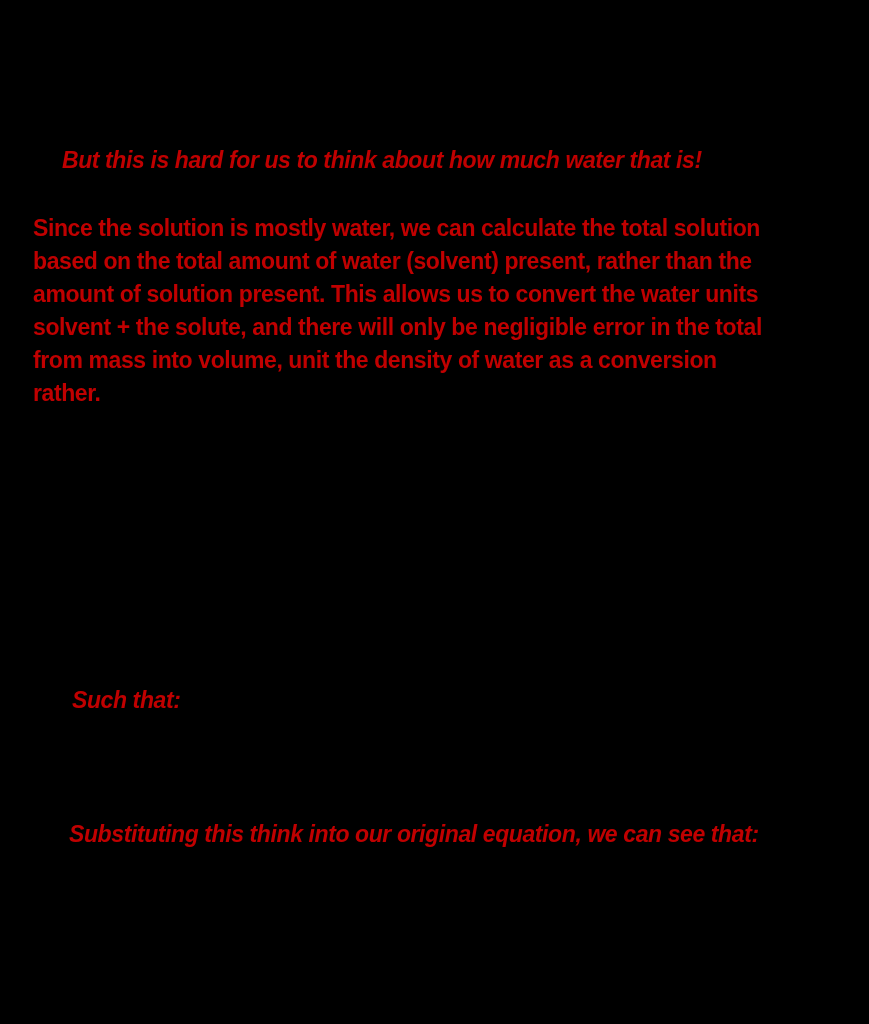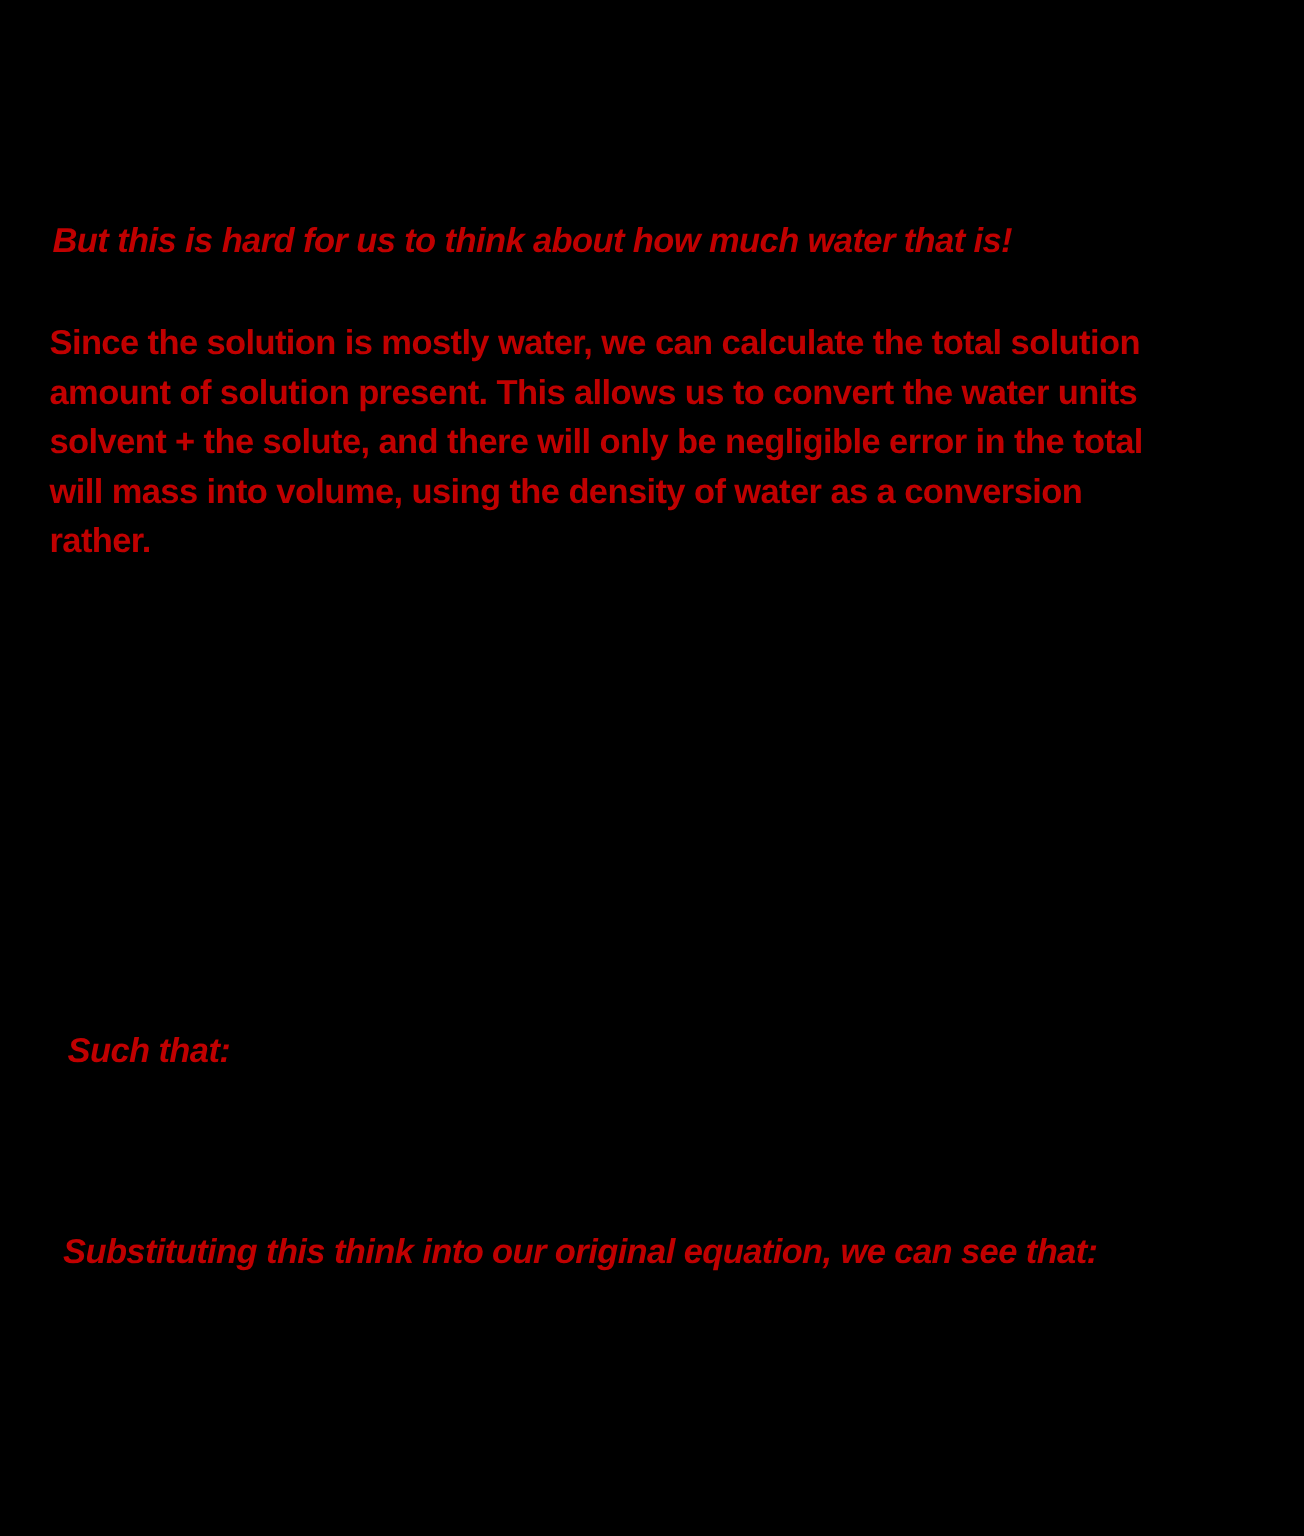--- a/index.html
+++ b/index.html
@@ -18,20 +18,21 @@
   .red-note {
     position: absolute;
     color: var(--accent, #C00000);
     font-style: italic;
     font-weight: bold;
     font-stretch: condensed;
     letter-spacing: -0.4px;
     white-space: nowrap;
     font-size: 23px;
     line-height: 28px;
+    margin-left: 27px;
   }
   .paragraph {
     position: absolute;
     left: 33px;
     top: 212px;
     color: var(--accent, #C00000);
     font-weight: bold;
     font-stretch: condensed;
     letter-spacing: -0.4px;
     font-size: 23px;
@@ -48,23 +49,24 @@
 </style>
 </head>
 <body>
 
 <div class="canvas">
 
   <div class="red-note note-hard">But this is hard for us to think about how much water that is!</div>
 
   <div class="paragraph">
     <div class="pline">Since the solution is mostly water, we can calculate the total solution</div>
+    <div class="pline">based on the total amount of water (solvent) present, rather than the</div>
     <div class="pline">amount of solution present. This allows us to convert the water units</div>
     <div class="pline">solvent + the solute, and there will only be negligible error in the total</div>
-    <div class="pline">will mass into volume, using the density of water as a conversion</div>
+    <div class="pline">from mass into volume, unit the density of water as a conversion</div>
     <div class="pline">rather.</div>
   </div>
 
 
   <div class="red-note note-such">Such that:</div>
 
   <div class="red-note note-subst">Substituting this think into our original equation, we can see that:</div>
 
 </div>
 

